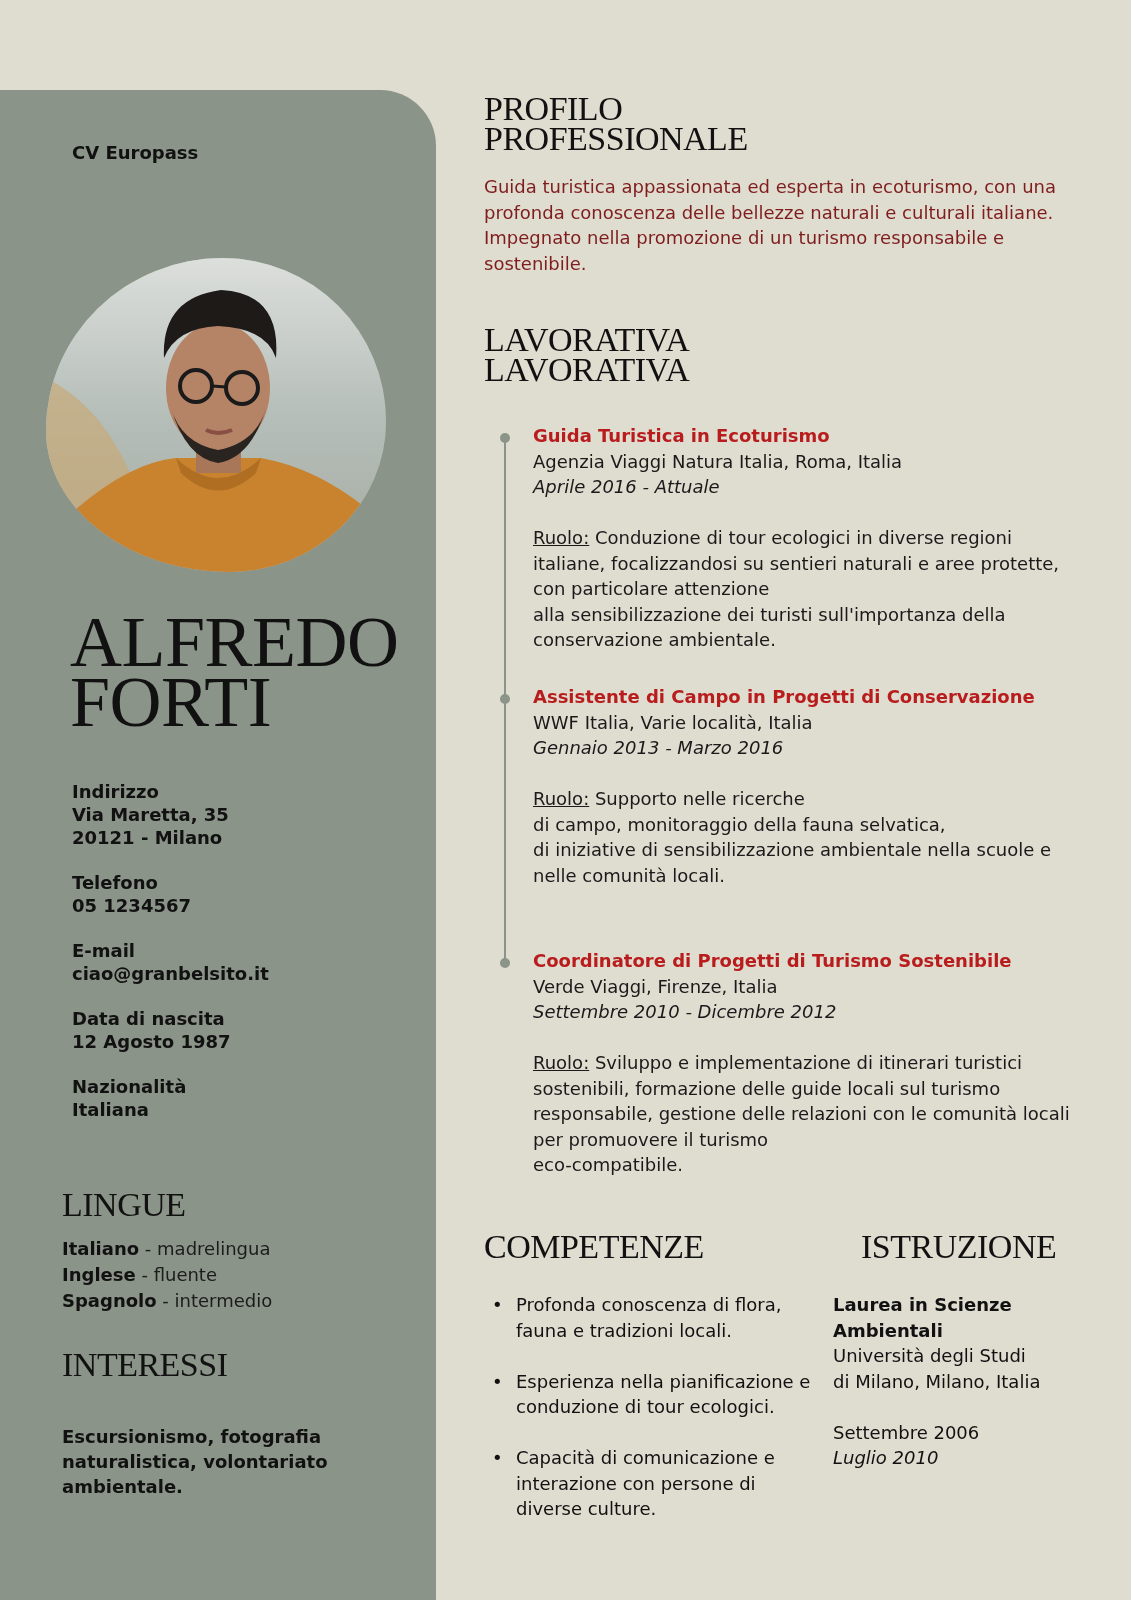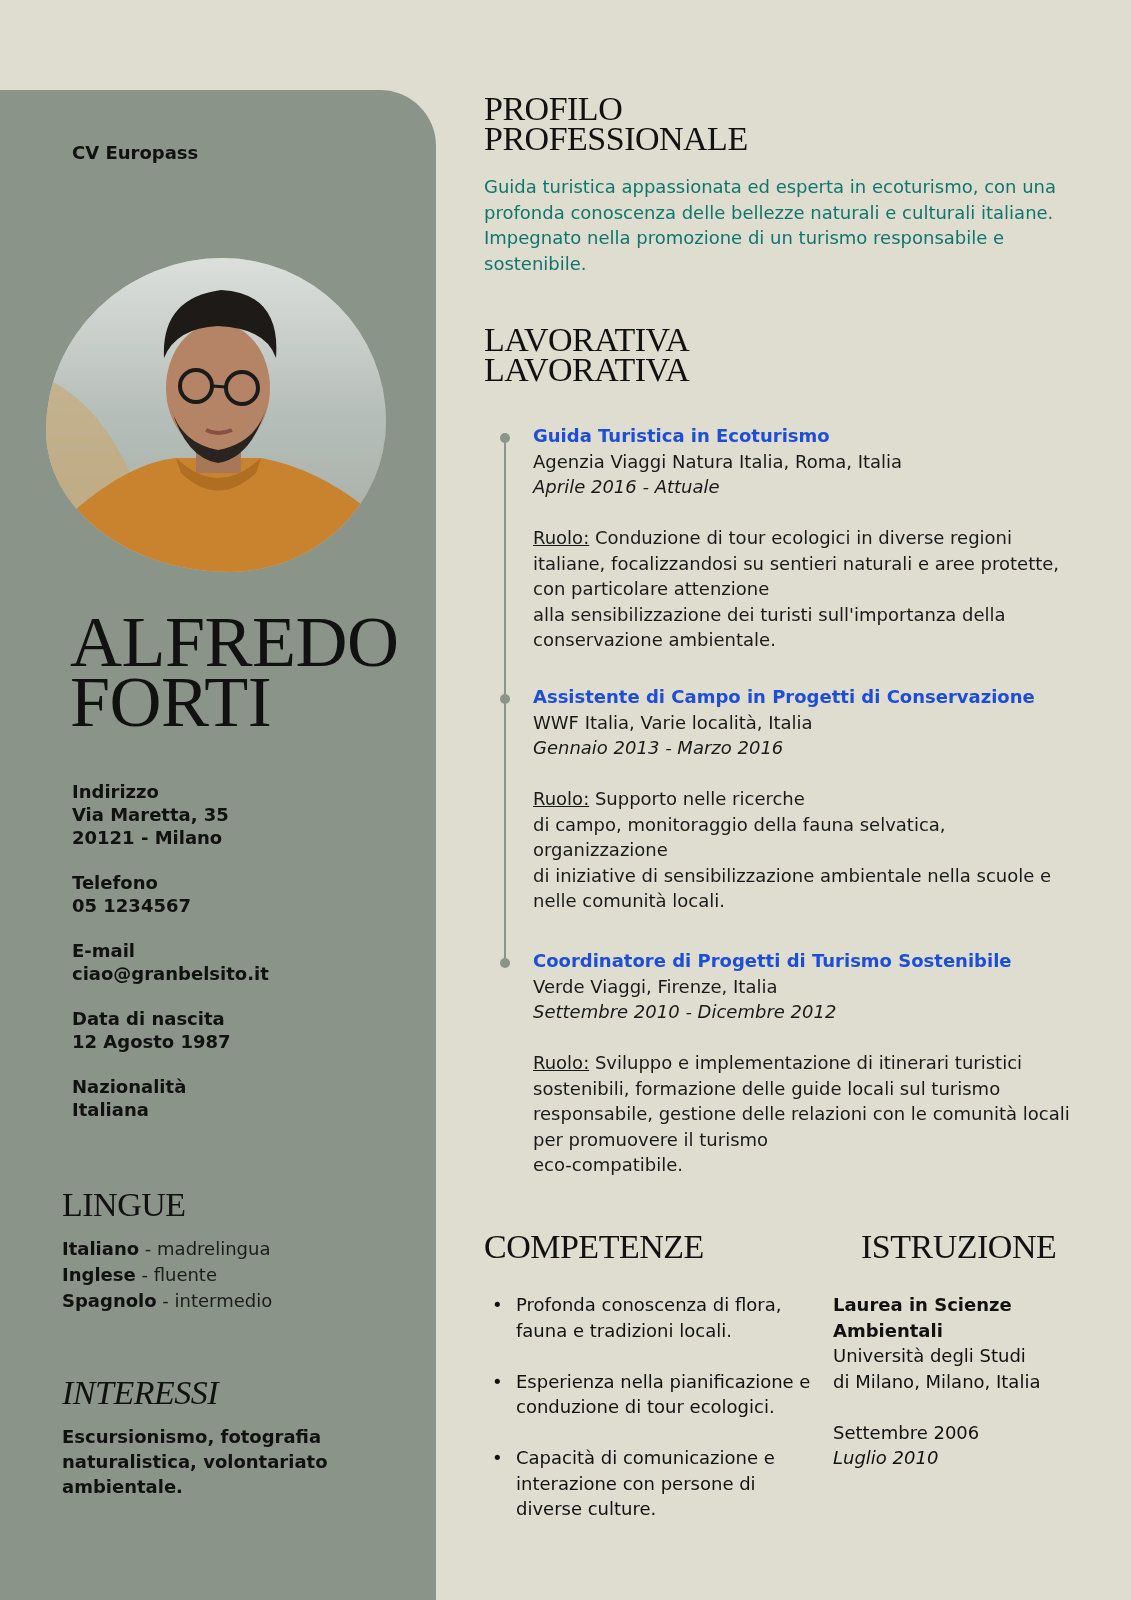--- a/index.html
+++ b/index.html
@@ -23,31 +23,31 @@
   }
   .photo svg { width: 100%; height: 100%; display: block; }
   .name { left: 70px; top: 612px; font-size: 72px; line-height: 60px; }
   .contact { left: 72px; top: 780px; font-size: 18px; font-weight: bold; line-height: 23px; }
   .contact .block { margin-bottom: 22px; }
   .side-h { font-size: 34px; }
   .lingue-h { left: 62px; top: 1186px; }
   .lingue { left: 62px; top: 1236px; font-size: 18px; line-height: 26px; }
   .lingue b { font-weight: bold; }
   .lingue span.lvl { color: #1c1c1c; }
-  .int-h { left: 62px; top: 1374px; font-style: italic; }
+  .int-h { left: 62px; top: 1346px; }
   .interests { left: 62px; top: 1424px; width: 300px; font-size: 18px; font-weight: bold; line-height: 25px; }
 
   .main-h { font-size: 34px; line-height: 30px; }
   .profilo-h { left: 484px; top: 94px; }
-  .profilo-text { left: 484px; top: 174px; width: 610px; font-size: 18px; line-height: 25.5px; color: #0f766e; }
+  .profilo-text { left: 484px; top: 174px; width: 610px; font-size: 18px; line-height: 25.5px; color: #7f1d1d; }
   .esp-h { left: 484px; top: 325px; }
   .timeline-line { left: 504px; top: 438px; width: 2px; height: 526px; background: #8b9488; }
   .dot { width: 10px; height: 10px; border-radius: 50%; background: #8b9488; left: 500px; }
   .job { left: 533px; width: 560px; font-size: 18px; line-height: 25.5px; color: #1a1a1a; }
-  .job .title { font-weight: bold; color: #1d4ed8; }
+  .job .title { font-weight: bold; color: #b91c1c; }
   .job .date { font-style: italic; }
   .job .role { margin-top: 25.5px; }
   .job .role u { text-decoration: underline; }
   .comp-h { left: 484px; top: 1232px; }
   .comp-list { left: 484px; top: 1292px; width: 330px; font-size: 18px; line-height: 25.5px; margin: 0; padding: 0; list-style: none; }
   .comp-list li { position: relative; padding-left: 32px; margin-bottom: 25.5px; }
   .comp-list li::before { content: "\2022"; position: absolute; left: 8px; top: 0; }
   .istr-h { left: 833px; top: 1232px; margin-left: 28px; }
   .istr { left: 833px; top: 1292px; width: 260px; font-size: 18px; line-height: 25.5px; }
   .istr .deg { font-weight: bold; }
@@ -152,21 +152,20 @@
   </div>
 </div>
 
 <div class="abs job" style="top:684px">
   <div class="title">Assistente di Campo in Progetti di Conservazione</div>
   <div>WWF Italia, Varie località, Italia</div>
   <div class="date">Gennaio 2013 - Marzo 2016</div>
   <div class="role">
     <div><u>Ruolo:</u><span> Supporto nelle ricerche</span></div>
     <div>di campo, monitoraggio della fauna selvatica,</div>
-    <div>organizzazione</div>
     <div>di iniziative di sensibilizzazione ambientale nella scuole e</div>
     <div>nelle comunità locali.</div>
   </div>
 </div>
 
 <div class="abs job" style="top:948px">
   <div class="title">Coordinatore di Progetti di Turismo Sostenibile</div>
   <div>Verde Viaggi, Firenze, Italia</div>
   <div class="date">Settembre 2010 - Dicembre 2012</div>
   <div class="role">

